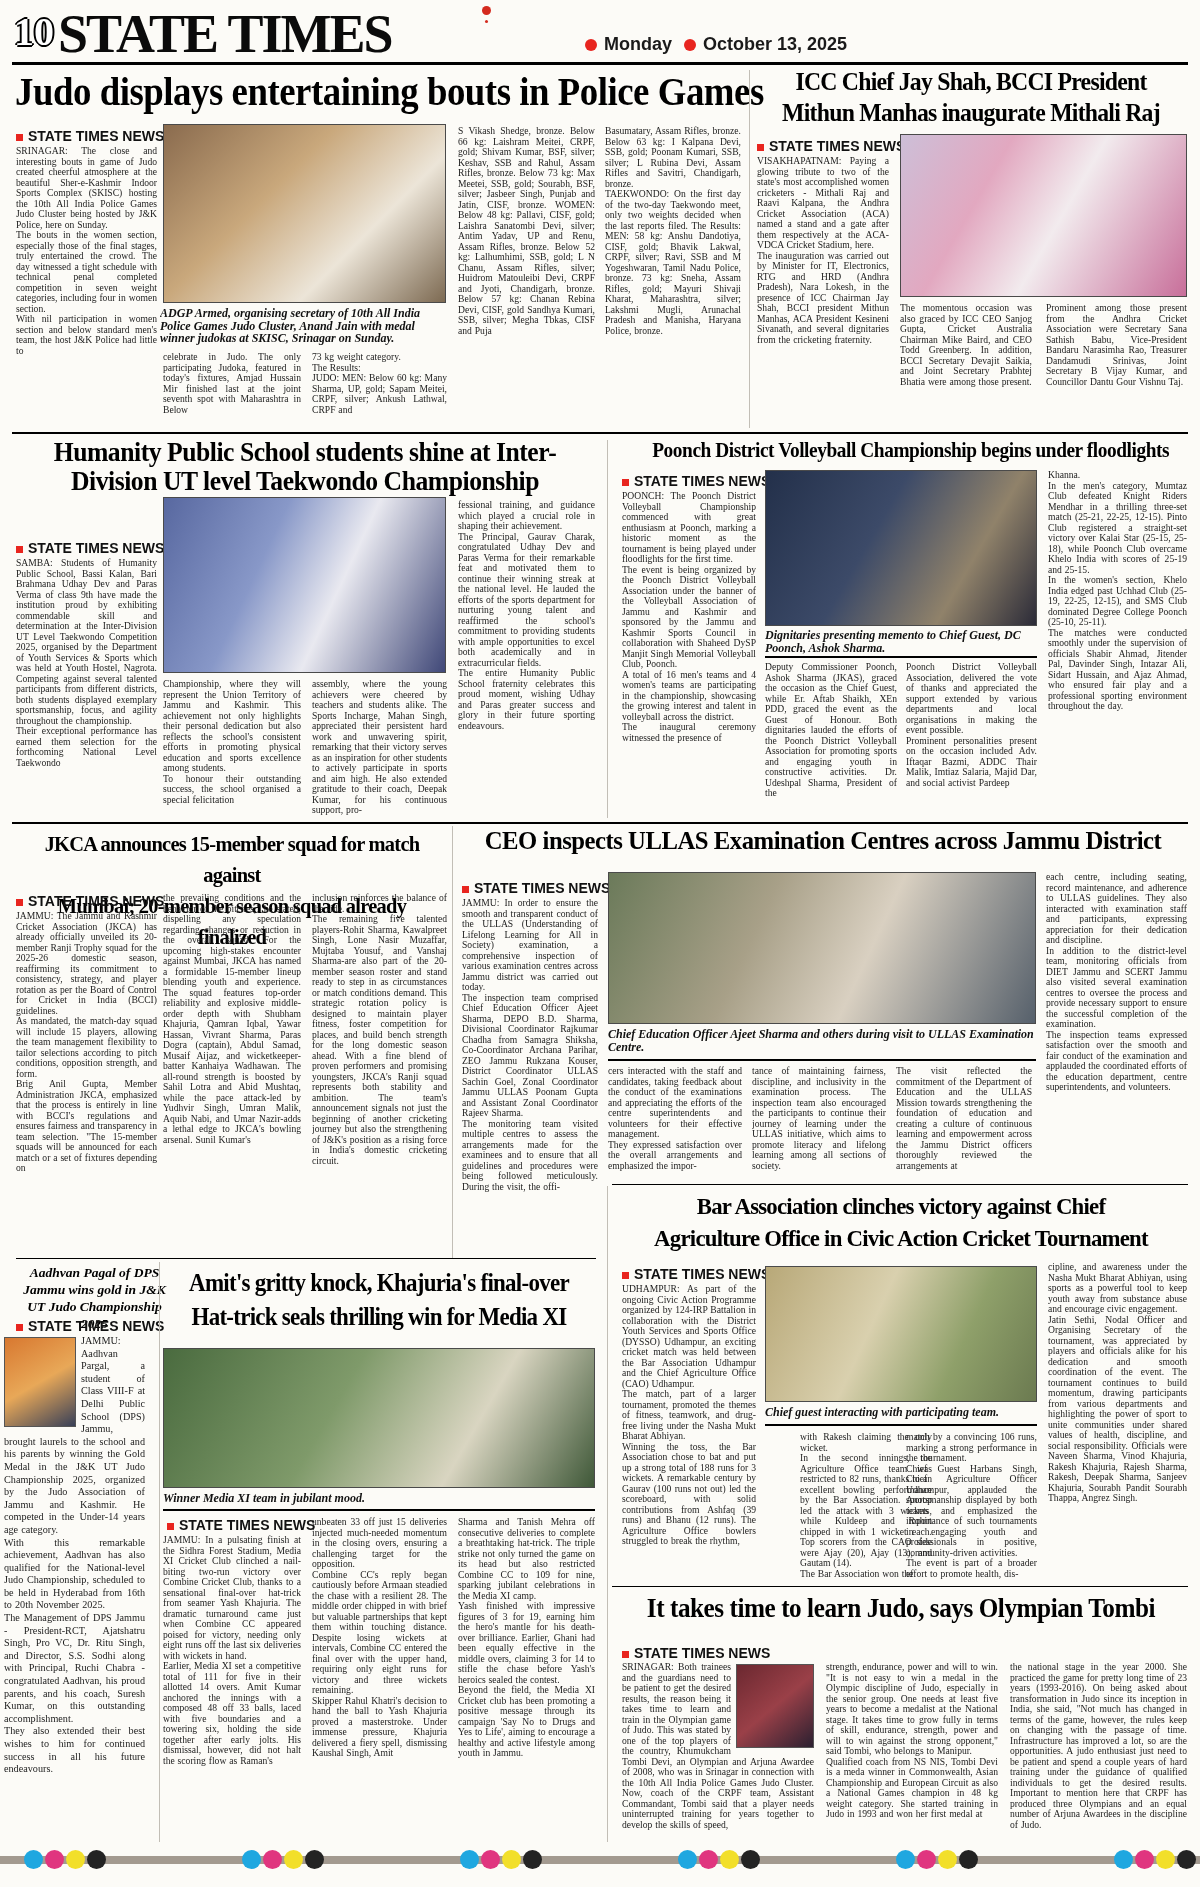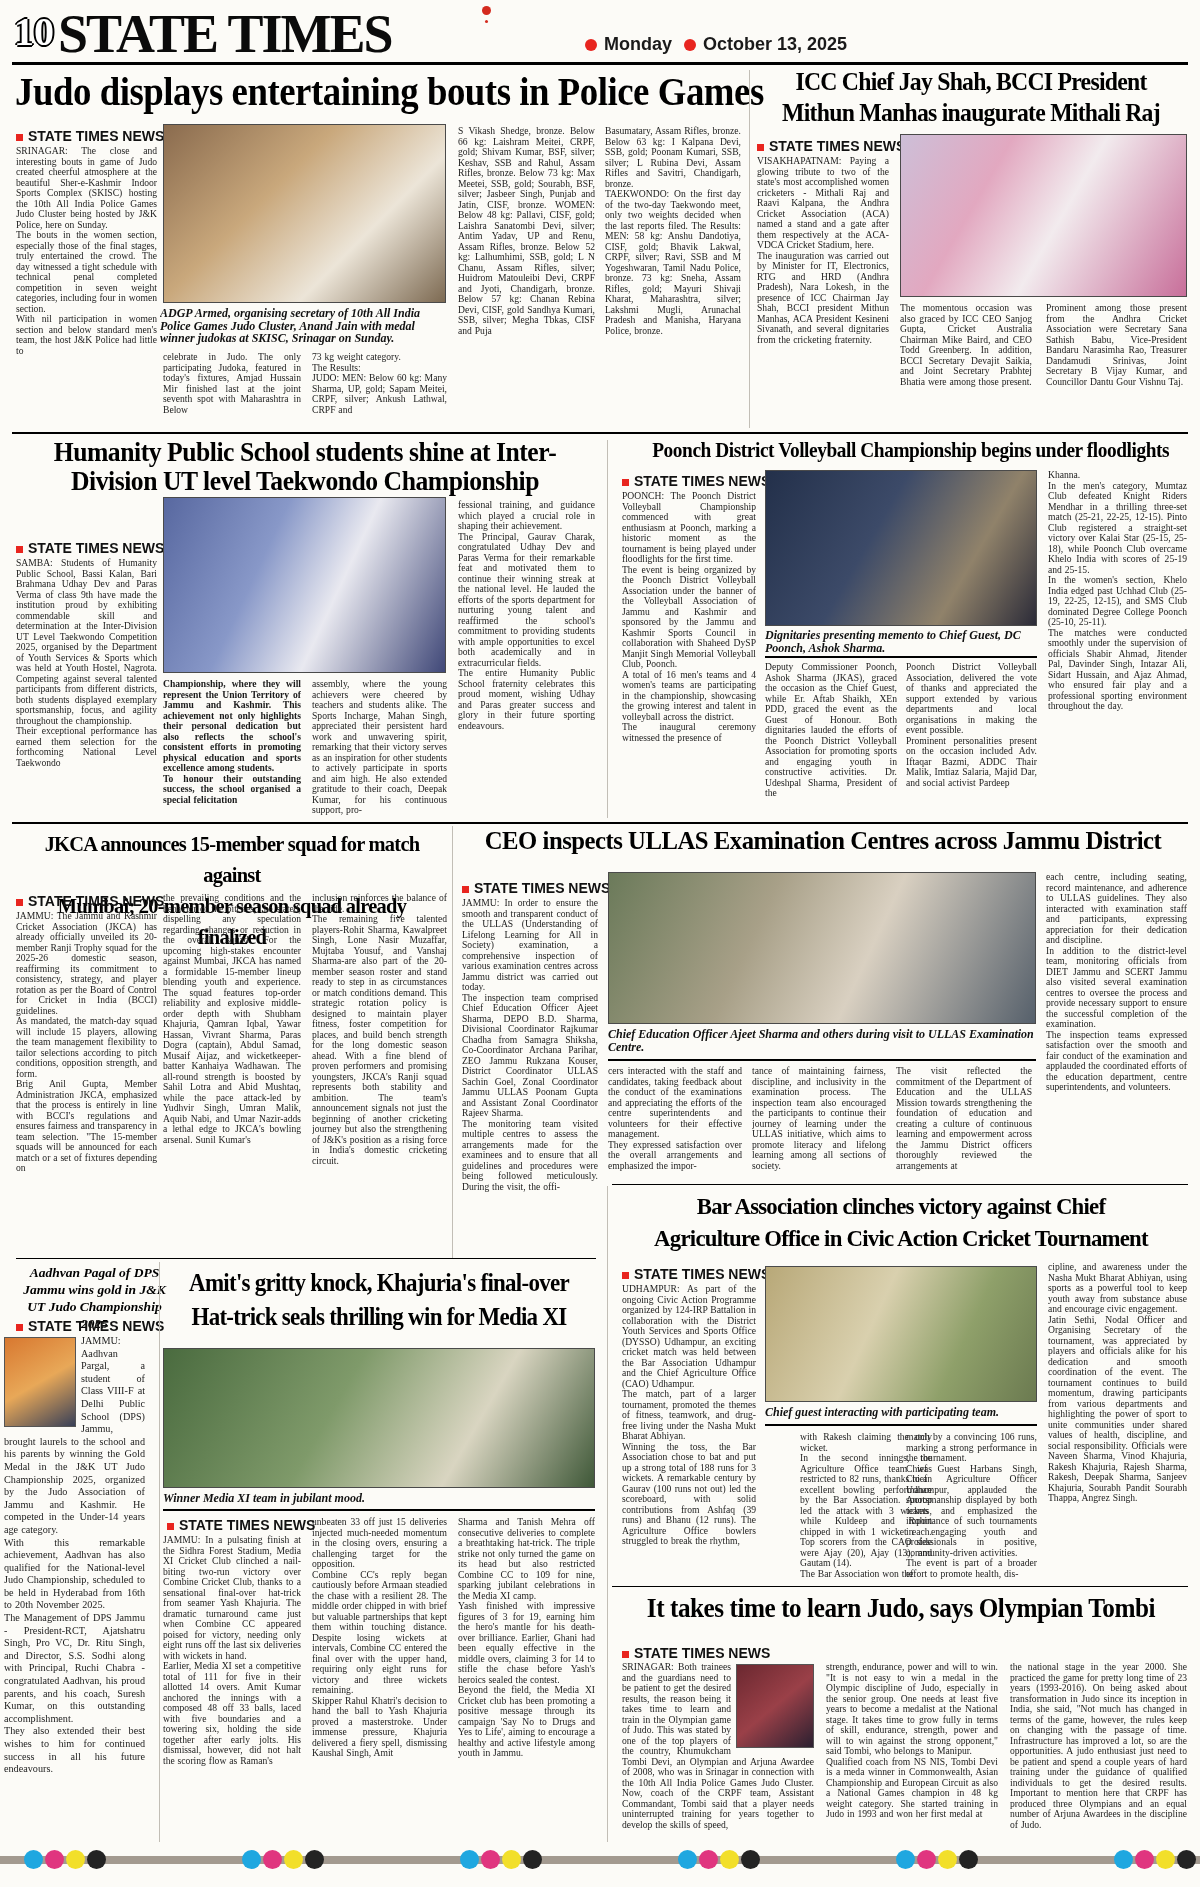--- a/index.html
+++ b/index.html
@@ -65,21 +65,21 @@
   <div class="col" style="left:900px;top:303px;width:132px;height:127px;">The momentous occasion was also graced by ICC CEO Sanjog Gupta, Cricket Australia Chairman Mike Baird, and CEO Todd Greenberg. In addition, BCCI Secretary Devajit Saikia, and Joint Secretary Prabhtej Bhatia were among those present.</div>
   <div class="col" style="left:1046px;top:303px;width:141px;height:127px;">Prominent among those present from the Andhra Cricket Association were Secretary Sana Sathish Babu, Vice-President Bandaru Narasimha Rao, Treasurer Dandamudi Srinivas, Joint Secretary B Vijay Kumar, and Councillor Dantu Gour Vishnu Taj.</div>
 
   <div class="hr" style="left:12px;top:432px;width:1176px;height:1.6px;"></div>
 
   <div class="hl ctr" style="left:15px;top:438px;width:580px;font-size:27px;line-height:29px;transform:scaleX(.95);">Humanity Public School students shine at Inter-Division UT level Taekwondo Championship</div>
   <div class="tag" style="left:16px;top:540px;"><span class="sq"></span><span>STATE TIMES NEWS</span></div>
   <div class="col" style="left:16px;top:558px;width:141px;height:260px;">SAMBA: Students of Humanity Public School, Bassi Kalan, Bari Brahmana Udhay Dev and Paras Verma of class 9th have made the institution proud by exhibiting commendable skill and determination at the Inter-Division UT Level Taekwondo Competition 2025, organised by the Department of Youth Services &amp; Sports which was held at Youth Hostel, Nagrota. Competing against several talented participants from different districts, both students displayed exemplary sportsmanship, focus, and agility throughout the championship.
 Their exceptional performance has earned them selection for the forthcoming National Level Taekwondo</div>
   <div class="photo" style="left:163px;top:497px;width:283px;height:176px;background:linear-gradient(115deg,#5868a0,#8898c8 35%,#e9e9f0 60%,#404878);"></div>
-  <div class="col" style="left:163px;top:679px;width:138px;height:139px;font-weight:bold;">Championship, where they will represent the Union Territory of Jammu and Kashmir. This achievement not only highlights their personal dedication but also reflects the school's consistent efforts in promoting physical education and sports excellence among students.
+  <div class="col" style="left:163px;top:679px;width:138px;height:139px;">Championship, where they will represent the Union Territory of Jammu and Kashmir. This achievement not only highlights their personal dedication but also reflects the school's consistent efforts in promoting physical education and sports excellence among students.
 To honour their outstanding success, the school organised a special felicitation</div>
   <div class="col" style="left:312px;top:679px;width:135px;height:139px;">assembly, where the young achievers were cheered by teachers and students alike. The Sports Incharge, Mahan Singh, appreciated their persistent hard work and unwavering spirit, remarking that their victory serves as an inspiration for other students to actively participate in sports and aim high. He also extended gratitude to their coach, Deepak Kumar, for his continuous support, pro-</div>
   <div class="col" style="left:458px;top:500px;width:137px;height:318px;">fessional training, and guidance which played a crucial role in shaping their achievement.
 The Principal, Gaurav Charak, congratulated Udhay Dev and Paras Verma for their remarkable feat and motivated them to continue their winning streak at the national level. He lauded the efforts of the sports department for nurturing young talent and reaffirmed the school's commitment to providing students with ample opportunities to excel both academically and in extracurricular fields.
 The entire Humanity Public School fraternity celebrates this proud moment, wishing Udhay and Paras greater success and glory in their future sporting endeavours.</div>
 
   <div class="vr" style="left:607px;top:440px;height:378px;"></div>
 
   <div class="hl ctr" style="left:618px;top:437px;width:570px;font-size:22px;transform:scaleX(.88);white-space:nowrap;">Poonch District Volleyball Championship begins under floodlights</div>
   <div class="tag" style="left:622px;top:473px;"><span class="sq"></span><span>STATE TIMES NEWS</span></div>

